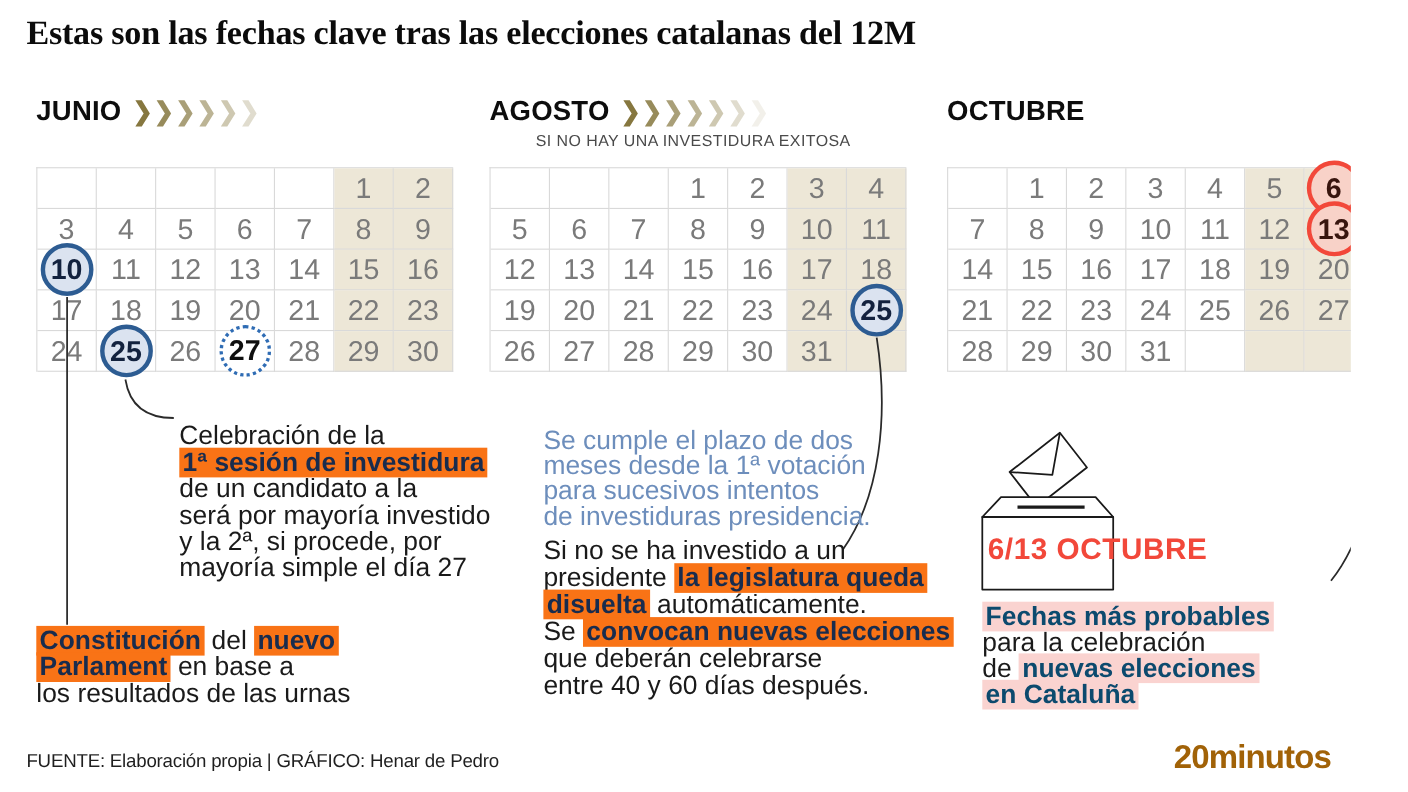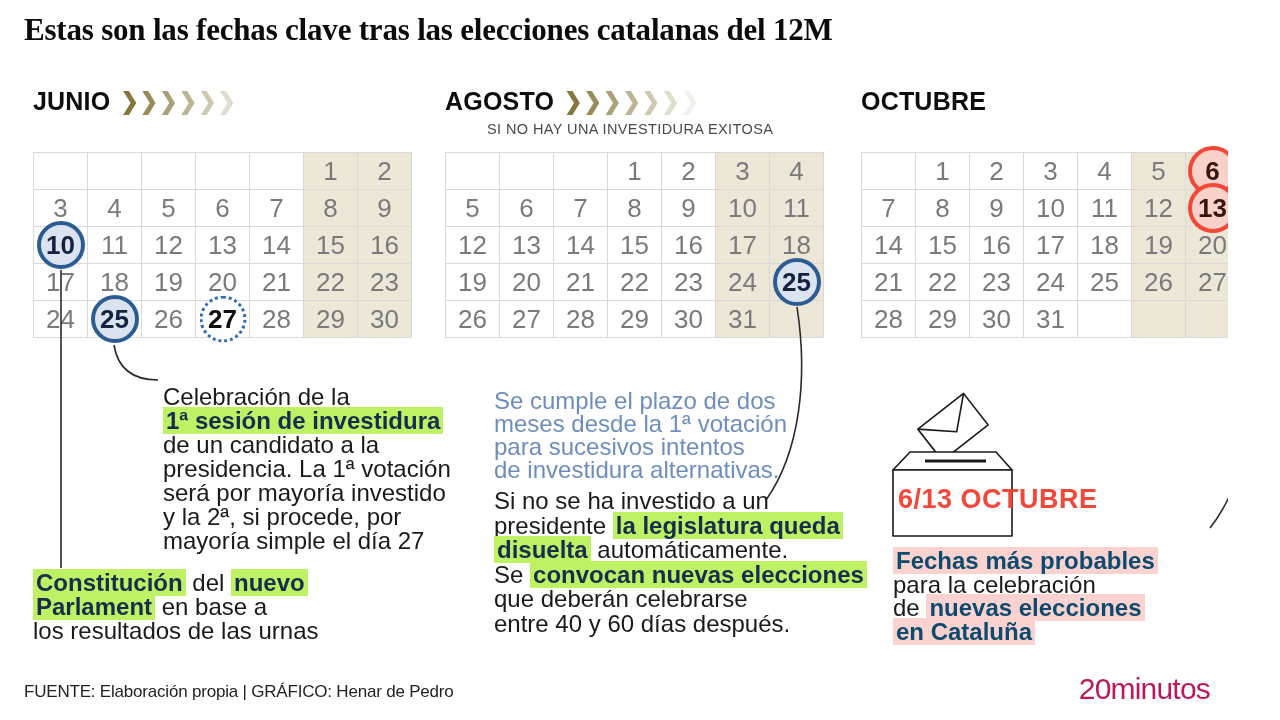--- a/index.html
+++ b/index.html
@@ -46,39 +46,39 @@
   .circle.dotted { width:47px; height:47px; border:3px dotted #2f6cb4; background:#ffffff; color:#0f0f0f; }
   .circle.red { width:50px; height:50px; border:4px solid #f2483a; background:#f8d2c8; color:#38150e; }
 
   
   #connectors { left:0; top:0; width:1280px; height:720px; pointer-events:none; z-index:5; }
 
   
   .note { font-size:24px; line-height:24px; color:#1a1a1a; z-index:6; }
   .note .tline { white-space:nowrap; }
   .hl { font-weight:700; padding:0 3px; }
-  .hl.hb { background:#bef264; color:#182c4e; }
+  .hl.hb { background:#f97316; color:#182c4e; }
   .hl.hp { background:#fad3d0; color:#0c4a6e; }
   #note-aug-blue { color:#6d8ebc; line-height:23px; }
   #note-june-invest { left:163px; top:385px; }
   #note-june-parlament { left:33px; top:571px; }
   #note-aug-blue { left:494px; top:389px; }
   #note-aug-main { left:494px; top:489px; line-height:24.5px; }
   #note-oct { left:893px; top:549px; line-height:23.5px; }
 
   
   #ballot-icon { left:883px; top:392px; z-index:4; }
   #oct-date {
     left:898px; top:484px; font-size:27px; font-weight:700; color:#f2483a;
     letter-spacing:0.5px; z-index:7;
   }
 
   
   #credits { left:24px; top:682px; font-size:17px; color:#1f1f1f; letter-spacing:-0.2px; }
-  #logo { right:18px; top:672px; font-size:30px; font-weight:400; color:#be185d; letter-spacing:-0.8px; }
+  #logo { right:18px; top:672px; font-size:30px; font-weight:700; color:#a16207; letter-spacing:-0.8px; }
 </style>
 </head>
 <body>
 
 <div id="canvas">
 
   <h1 id="title" class="abs">Estas son las fechas clave tras las elecciones catalanas del 12M</h1>
 
   <div class="abs month-head" style="left:33px;">
     <span>JUNIO</span>
@@ -236,35 +236,34 @@
     <path d="M61 270 L61 568" fill="none" stroke="#2a2a2a" stroke-width="1.6"></path>
     <path d="M114 345 C118 370 134 380 158 380" fill="none" stroke="#2a2a2a" stroke-width="1.6"></path>
     <path d="M797 307 C808 378 800 452 766 500" fill="none" stroke="#2a2a2a" stroke-width="1.6"></path>
     <path d="M1238 220 C1274 330 1258 468 1210 528" fill="none" stroke="#2a2a2a" stroke-width="1.6"></path>
   </svg>
 
   <div id="note-june-invest" class="abs note">
       <div class="tline"><span>Celebración de la</span></div>
       <div class="tline"><span class="hl hb">1ª sesión de investidura</span></div>
       <div class="tline"><span>de un candidato a la</span></div>
-      <div class="tline"><span>presidencia. La 1ª votación</span></div>
       <div class="tline"><span>será por mayoría investido</span></div>
       <div class="tline"><span>y la 2ª, si procede, por</span></div>
       <div class="tline"><span>mayoría simple el día 27</span></div>
     </div>
   <div id="note-june-parlament" class="abs note">
       <div class="tline"><span class="hl hb">Constitución</span><span> del </span><span class="hl hb">nuevo</span></div>
       <div class="tline"><span class="hl hb">Parlament</span><span> en base a</span></div>
       <div class="tline"><span>los resultados de las urnas</span></div>
     </div>
   <div id="note-aug-blue" class="abs note">
       <div class="tline"><span>Se cumple el plazo de dos</span></div>
       <div class="tline"><span>meses desde la 1ª votación</span></div>
       <div class="tline"><span>para sucesivos intentos</span></div>
-      <div class="tline"><span>de investidura alternativas.</span></div>
+      <div class="tline"><span>de investiduras presidencia.</span></div>
     </div>
   <div id="note-aug-main" class="abs note">
       <div class="tline"><span>Si no se ha investido a un</span></div>
       <div class="tline"><span>presidente </span><span class="hl hb">la legislatura queda</span></div>
       <div class="tline"><span class="hl hb">disuelta</span><span> automáticamente.</span></div>
       <div class="tline"><span>Se </span><span class="hl hb">convocan nuevas elecciones</span></div>
       <div class="tline"><span>que deberán celebrarse</span></div>
       <div class="tline"><span>entre 40 y 60 días después.</span></div>
     </div>
   <div id="note-oct" class="abs note">

